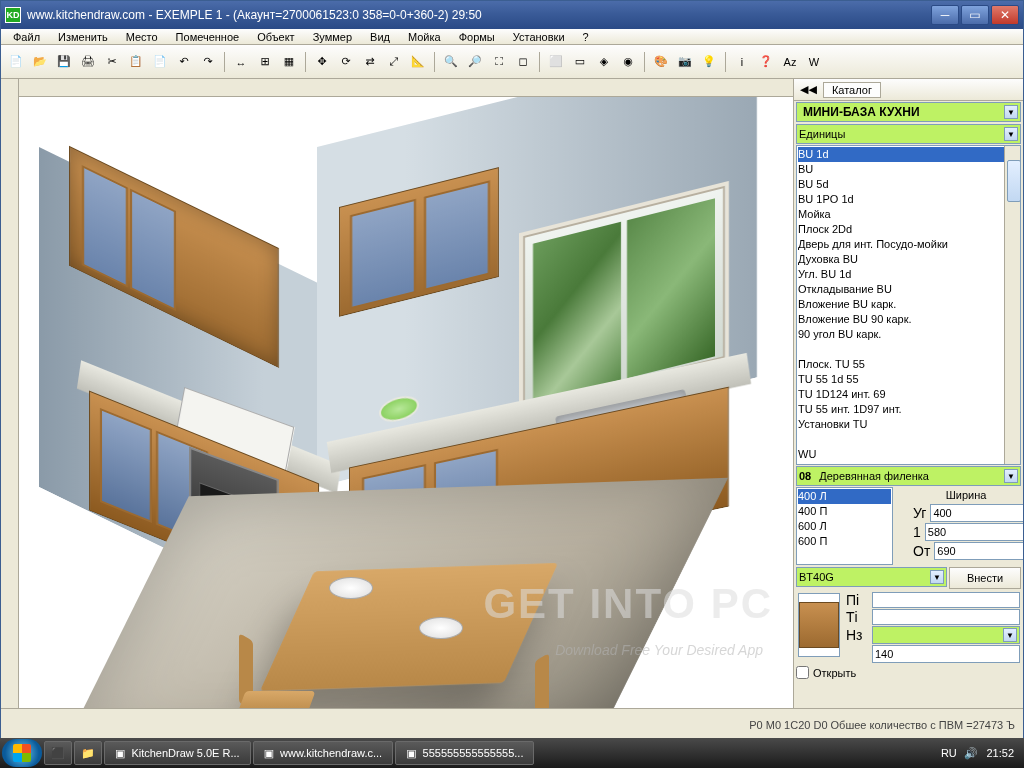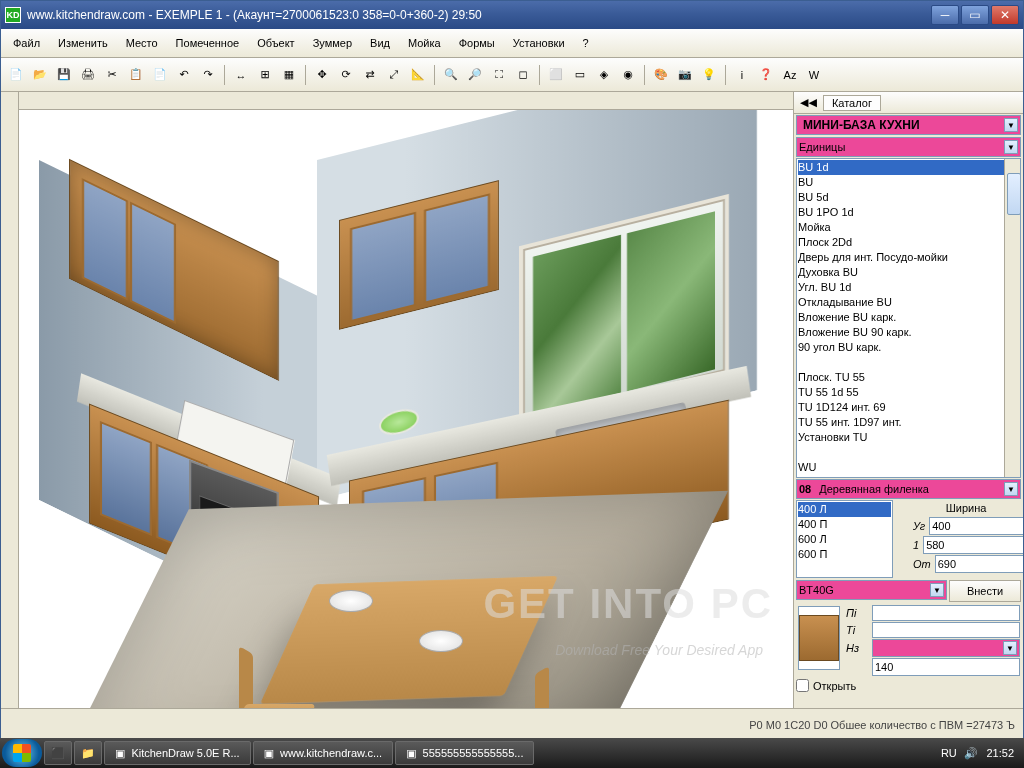--- a/index.html
+++ b/index.html
@@ -4,40 +4,40 @@
 <style>
 * { margin: 0; padding: 0; box-sizing: border-box; font-family: "Segoe UI", Tahoma, sans-serif; font-size: 11px; }
 body { width: 1024px; height: 768px; overflow: hidden; background: #000; position: relative; }
 .window { width: 1024px; height: 742px; background: #ece9d8; display: flex; flex-direction: column; border: 1px solid #3b5e91; }
 .titlebar { height: 28px; background: linear-gradient(to bottom, #4b6caa 0%, #3a5b98 45%, #2a4a86 100%); display: flex; align-items: center; padding: 0 4px; color: #fff; }
 .titlebar .app-icon { width: 16px; height: 16px; background: #2a2; border: 1px solid #fff; margin-right: 6px; font-size: 9px; font-weight: bold; display: flex; align-items: center; justify-content: center; }
 .titlebar .title { flex: 1; font-size: 12px; }
 .win-btns { display: flex; gap: 2px; }
 .win-btn { width: 28px; height: 20px; border: 1px solid #2a4a86; background: linear-gradient(#7fa3dd, #4b6caa); color: #fff; display: flex; align-items: center; justify-content: center; font-size: 12px; cursor: pointer; border-radius: 2px; }
 .win-btn.close { background: linear-gradient(#e07a6a, #c0392b); }
-.menubar { height: 29px; background: linear-gradient(#fdfdfd, #ece9d8); display: flex; align-items: center; padding: 0 4px; border-bottom: 1px solid #aca899; gap: 2px; }
+.menubar { height: 16px; background: linear-gradient(#fdfdfd, #ece9d8); display: flex; align-items: center; padding: 0 4px; border-bottom: 1px solid #aca899; gap: 2px; }
 .menubar .menu-item { padding: 2px 8px; cursor: pointer; }
 .toolbar { height: 34px; background: linear-gradient(#fdfdfd, #ece9d8); border-bottom: 1px solid #aca899; display: flex; align-items: center; padding: 0 4px; gap: 2px; }
 .tb-btn { width: 22px; height: 22px; display: flex; align-items: center; justify-content: center; cursor: pointer; border: 1px solid transparent; }
 .tb-sep { width: 1px; height: 20px; background: #aca899; margin: 0 3px; }
 .content { flex: 1; display: flex; overflow: hidden; }
 .left-rule { width: 18px; background: #ece9d8; border-right: 1px solid #aca899; }
 .viewport-wrap { flex: 1; display: flex; flex-direction: column; }
 .top-rule { height: 18px; background: #ece9d8; border-bottom: 1px solid #aca899; }
 .viewport { flex: 1; background: #fff; position: relative; overflow: hidden; }
 .sidebar { width: 230px; background: #ece9d8; border-left: 1px solid #aca899; display: flex; flex-direction: column; font-size: 11px; }
 .panel-tab { height: 22px; display: flex; align-items: center; padding: 0 6px; gap: 6px; border-bottom: 1px solid #aca899; background: linear-gradient(#fdfdfd, #ece9d8); }
 .panel-header { padding: 2px 4px; font-weight: bold; font-size: 12px; display: flex; align-items: center; }
-.combo { height: 20px; display: flex; align-items: center; background: #ec4899; border: 1px solid #7f9db9; margin: 1px 2px; padding: 0 2px; font-size: 11px; }
+.combo { height: 20px; display: flex; align-items: center; background: #bef264; border: 1px solid #7f9db9; margin: 1px 2px; padding: 0 2px; font-size: 11px; }
 .combo .drop { margin-left: auto; width: 14px; height: 14px; background: linear-gradient(#e3efff, #c2d8f2); border: 1px solid #7f9db9; display: flex; align-items: center; justify-content: center; font-size: 8px; cursor: pointer; }
 .list { background: #fff; border: 1px solid #7f9db9; margin: 0 2px; overflow-y: auto; font-size: 11px; line-height: 15px; position: relative; }
 .list-inner { padding: 1px; }
 .list .sel { background: #316ac5; color: #fff; }
 .prop-row { display: flex; align-items: center; margin: 1px 2px; gap: 4px; }
-.prop-row label { width: 22px; font-size: 11px; font-style: italic; }
+.prop-row label { width: 22px; font-size: 14px; }
 .prop-row input { flex: 1; border: 1px solid #7f9db9; height: 18px; padding: 0 2px; font-size: 11px; background: #fff; }
 .btn { height: 22px; padding: 0 8px; background: linear-gradient(#fdfdfd, #ece9d8); border: 1px solid #aca899; cursor: pointer; font-size: 11px; display: flex; align-items: center; }
 .scroll-thumb { position: absolute; right: 0; top: 0; width: 16px; height: 100%; background: #ece9d8; border-left: 1px solid #aca899; }
 .scroll-thumb::after { content: ""; position: absolute; top: 14px; left: 2px; width: 12px; height: 40px; background: linear-gradient(#e3efff, #c2d8f2); border: 1px solid #7f9db9; border-radius: 2px; }
 
 .kitchen-3d { position: absolute; left: 20px; top: 10px; width: 720px; height: 620px; transform-style: preserve-3d; }
 .floor-iso { position: absolute; left: 90px; top: 380px; width: 530px; height: 260px; background: linear-gradient(135deg, #d8d4c8 0%, #b8b0a0 60%, #8a8578 100%); transform: skew(-28deg) rotate(-2deg); box-shadow: inset 0 0 80px rgba(0,0,0,0.25); }
 .wall-left { position: absolute; left: 0; top: 40px; width: 280px; height: 340px; background: linear-gradient(to right, #8a9aa8 0%, #c5d0d8 80%); transform: skewY(26deg); transform-origin: top left; }
 .wall-right { position: absolute; left: 278px; top: 40px; width: 440px; height: 340px; background: linear-gradient(to left, #9aa8b4 0%, #d5dee4 80%); transform: skewY(-14deg); transform-origin: top left; }
 .cab-upper-l { position: absolute; left: 30px; top: 90px; width: 210px; height: 120px; background: linear-gradient(to bottom, #c89050 0%, #9c6a30 100%); transform: skewY(26deg); border: 1px solid #6b4a20; box-shadow: inset 0 0 20px rgba(0,0,0,0.3); }

